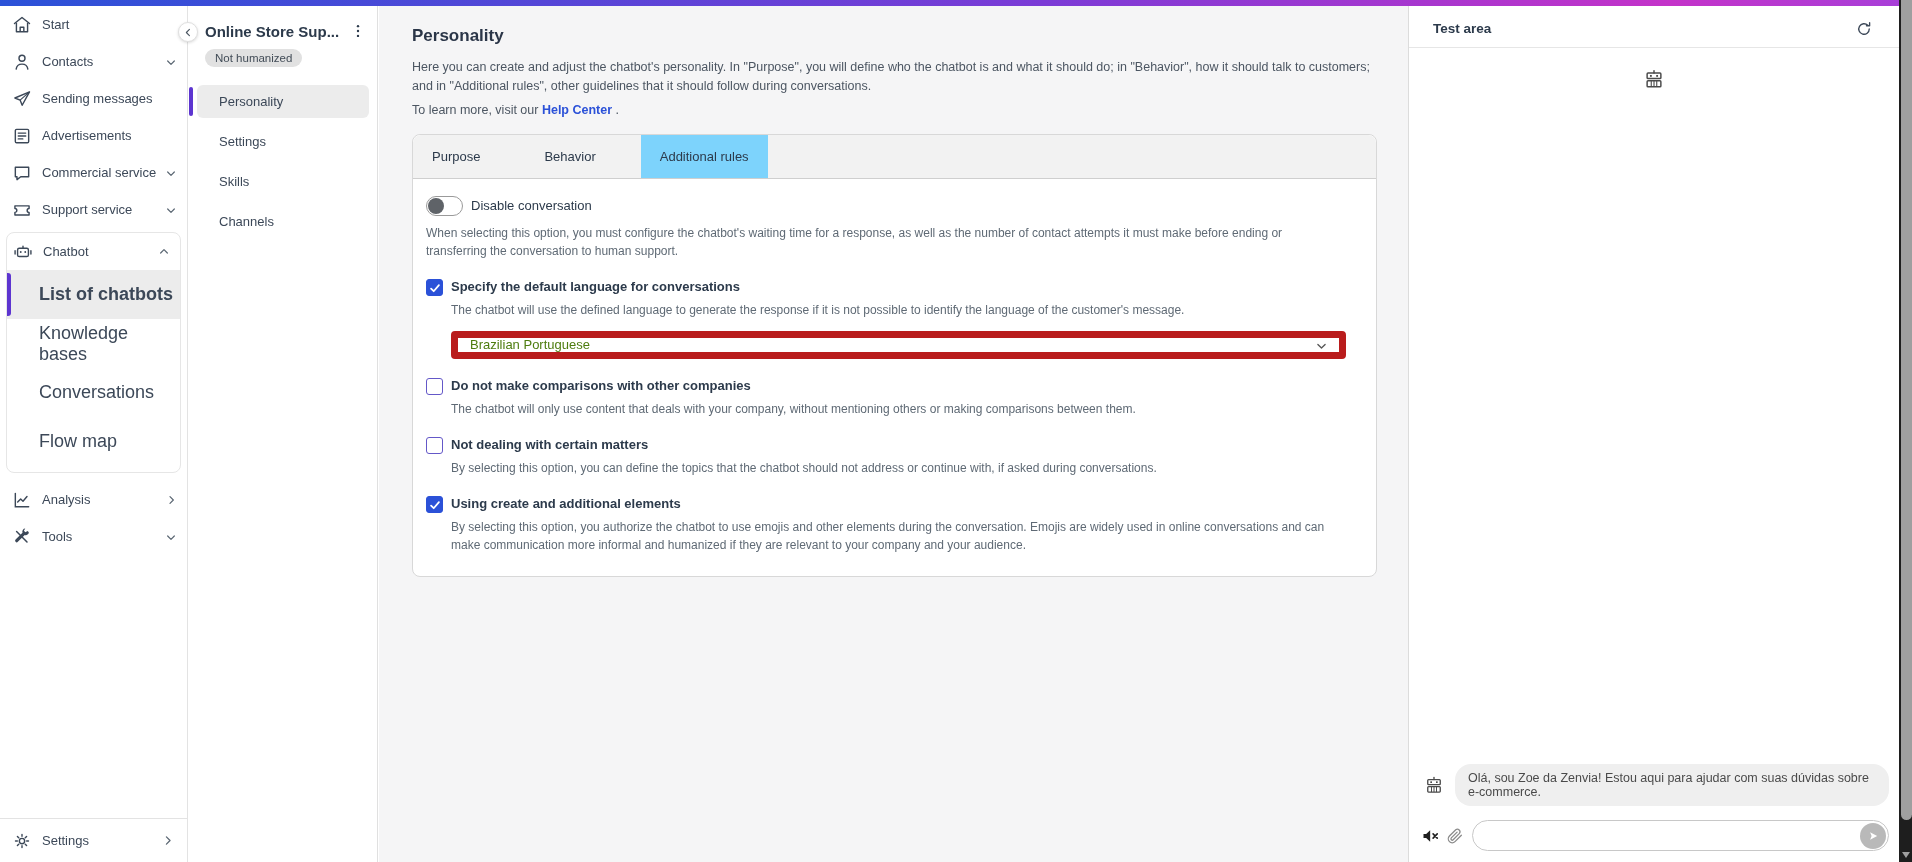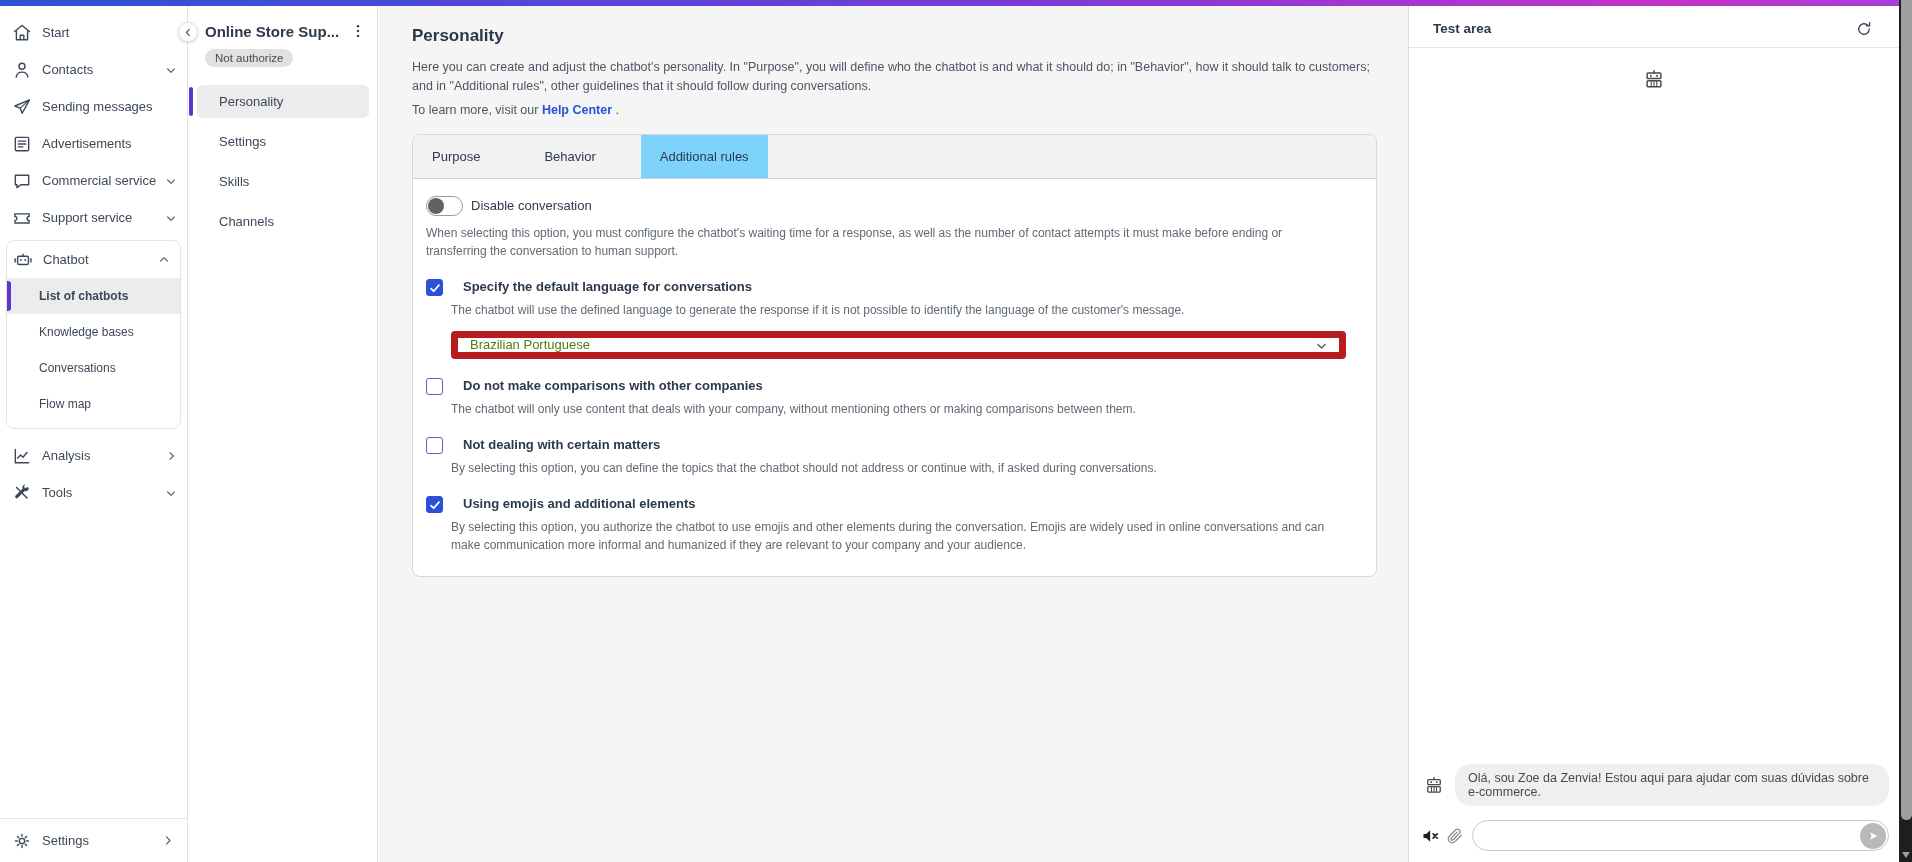--- a/index.html
+++ b/index.html
@@ -5,30 +5,30 @@
   * { margin:0; padding:0; box-sizing:border-box; }
   html,body { width:1912px; height:862px; overflow:hidden; }
   body { font-family:"Liberation Sans","DejaVu Sans",sans-serif; background:#fff; position:relative; color:#3c4858; }
 
   .topbar { position:absolute; top:0; left:0; width:1899px; height:6px;
     background:linear-gradient(90deg,#2b52d8 0%,#7b3bd6 55%,#c433c9 88%,#a83fd8 100%); z-index:5; }
 
   
   .sidebar { position:absolute; top:6px; left:0; width:188px; height:856px; background:#fff;
     border-right:1px solid #e3e3e3; display:flex; flex-direction:column; z-index:2; }
-  .nav { flex:1; padding-top:8px; }
+  .nav { flex:1; padding-top:0; }
   .srow { height:37px; display:flex; align-items:center; padding:0 10px 0 12px; cursor:pointer; font-size:13px; color:#3c4858; }
   .srow .ic { width:20px; height:20px; margin-right:10px; flex:none; display:flex; align-items:center; justify-content:center; }
   .srow .lbl { flex:1; white-space:nowrap; overflow:hidden; }
   .chev { width:12px; height:12px; color:#5a6672; flex:none; }
   .rot180 { transform:rotate(180deg); }
   .rot270 { transform:rotate(270deg); }
   .group { margin:4px 6px 2px 6px; border:1px solid #e6e6e6; border-radius:8px; padding-bottom:6px; overflow:hidden; }
   .group .srow { padding-left:6px; }
-  .subrow { height:36px; display:flex; align-items:center; padding-left:32px; font-size:12px; color:#3c4858; cursor:pointer; position:relative; }
+  .subrow { height:49px; display:flex; align-items:center; padding-left:32px; font-size:18px; color:#3c4858; cursor:pointer; position:relative; }
   .subrow.sel { background:#ececec; font-weight:bold; }
   .subrow.sel::before { content:""; position:absolute; left:0; top:3px; bottom:3px; width:4px; background:#5d35d0; border-radius:0 3px 3px 0; }
   .settings-row { border-top:1px solid #e3e3e3; height:44px; display:flex; align-items:center; padding:0 14px 0 12px; font-size:13px; cursor:pointer; }
   .settings-row .ic { width:20px; height:20px; margin-right:10px; display:flex; align-items:center; justify-content:center; }
   .settings-row .lbl { flex:1; }
 
   .collapse-btn { position:absolute; top:22px; left:178px; width:20px; height:20px; border-radius:50%;
     background:#fff; border:1px solid #e0e0e0; box-shadow:0 1px 3px rgba(0,0,0,.15); z-index:6;
     display:flex; align-items:center; justify-content:center; cursor:pointer; color:#4a5560; padding:0; }
 
@@ -64,21 +64,21 @@
   .toggle { width:37px; height:20px; border:1px solid #9a9a9a; border-radius:10px; background:#fff; position:relative; cursor:pointer; flex:none; }
   .toggle .knob { position:absolute; left:1px; top:1px; width:16px; height:16px; border-radius:50%; background:#5f6368; }
   .toggle-label { margin-left:8px; font-size:13px; color:#2c3a4b; }
   .small-desc { font-size:12px; color:#5f6a75; line-height:1.5; margin-top:8px; }
 
   .opt { margin-top:19px; }
   .opt-head { display:flex; align-items:flex-start; }
   .cb { width:17px; height:17px; border:1.5px solid #6458c8; border-radius:3px; background:#fff; flex:none; cursor:pointer;
     display:flex; align-items:center; justify-content:center; }
   .cb.checked { background:#2b51d8; border-color:#2b51d8; }
-  .opt-label { margin-left:20px; font-size:13px; color:#2c3a4b; font-weight:bold; }
+  .opt-label { margin-left:8px; font-size:13px; color:#2c3a4b; font-weight:bold; }
   .opt-desc { margin-left:25px; margin-top:5px; font-size:12px; color:#5f6a75; line-height:1.5; }
   .select { margin:12px 0 2px 25px; width:calc(100% - 25px); height:28px; border:7px solid #b91c1c; border-radius:4px;
     background:#fff; display:flex; align-items:center; padding:0 12px; font-size:13px; color:#4d7c0f; cursor:pointer; }
   .select .sval { flex:1; }
 
   .footer-btns { position:absolute; bottom:9px; left:19px; right:13px; display:flex; justify-content:space-between; }
   .btn { font-size:12.5px; border-radius:4px; padding:7px 15px; cursor:pointer; font-family:inherit; }
   .btn.ghost { background:#fff; border:1px solid #a8a8a8; color:#2c3a4b; }
   .btn.primary { background:#2546d8; border:1px solid #2546d8; color:#fff; font-weight:bold; }
 
@@ -339,21 +339,21 @@
 <section class="panel">
   <div class="panel-head">
     <div class="panel-title-row">
       <span class="panel-title">Online Store Sup...</span>
       <span class="kebab">
           <svg width="18" height="18" viewBox="0 0 24 24">
             <use href="#i-dots"></use>
           </svg>
         </span>
     </div>
-    <span class="badge">Not authorize</span>
+    <span class="badge">Not humanized</span>
   </div>
   <div class="panel-menu">
     <div class="pitem sel">
       <span>Personality</span>
     </div>
     <div class="pitem">
       <span>Settings</span>
     </div>
     <div class="pitem">
       <span>Skills</span>
@@ -424,21 +424,21 @@
         <div class="opt-desc">By selecting this option, you can define the topics that the chatbot should not address or continue with, if asked during conversations.</div>
       </div>
 
       <div class="opt">
         <div class="opt-head">
           <div class="cb checked">
               <svg width="14" height="14" viewBox="0 0 16 14">
                 <use href="#i-check"></use>
               </svg>
             </div>
-          <span class="opt-label">Using emojis and additional elements</span>
+          <span class="opt-label">Using create and additional elements</span>
         </div>
         <div class="opt-desc">By selecting this option, you authorize the chatbot to use emojis and other elements during the conversation. Emojis are widely used in online conversations and can make communication more informal and humanized if they are relevant to your company and your audience.</div>
       </div>
     </div>
   </div>
 
 </main>
 
 <aside class="testarea">
   <div class="ta-head">

